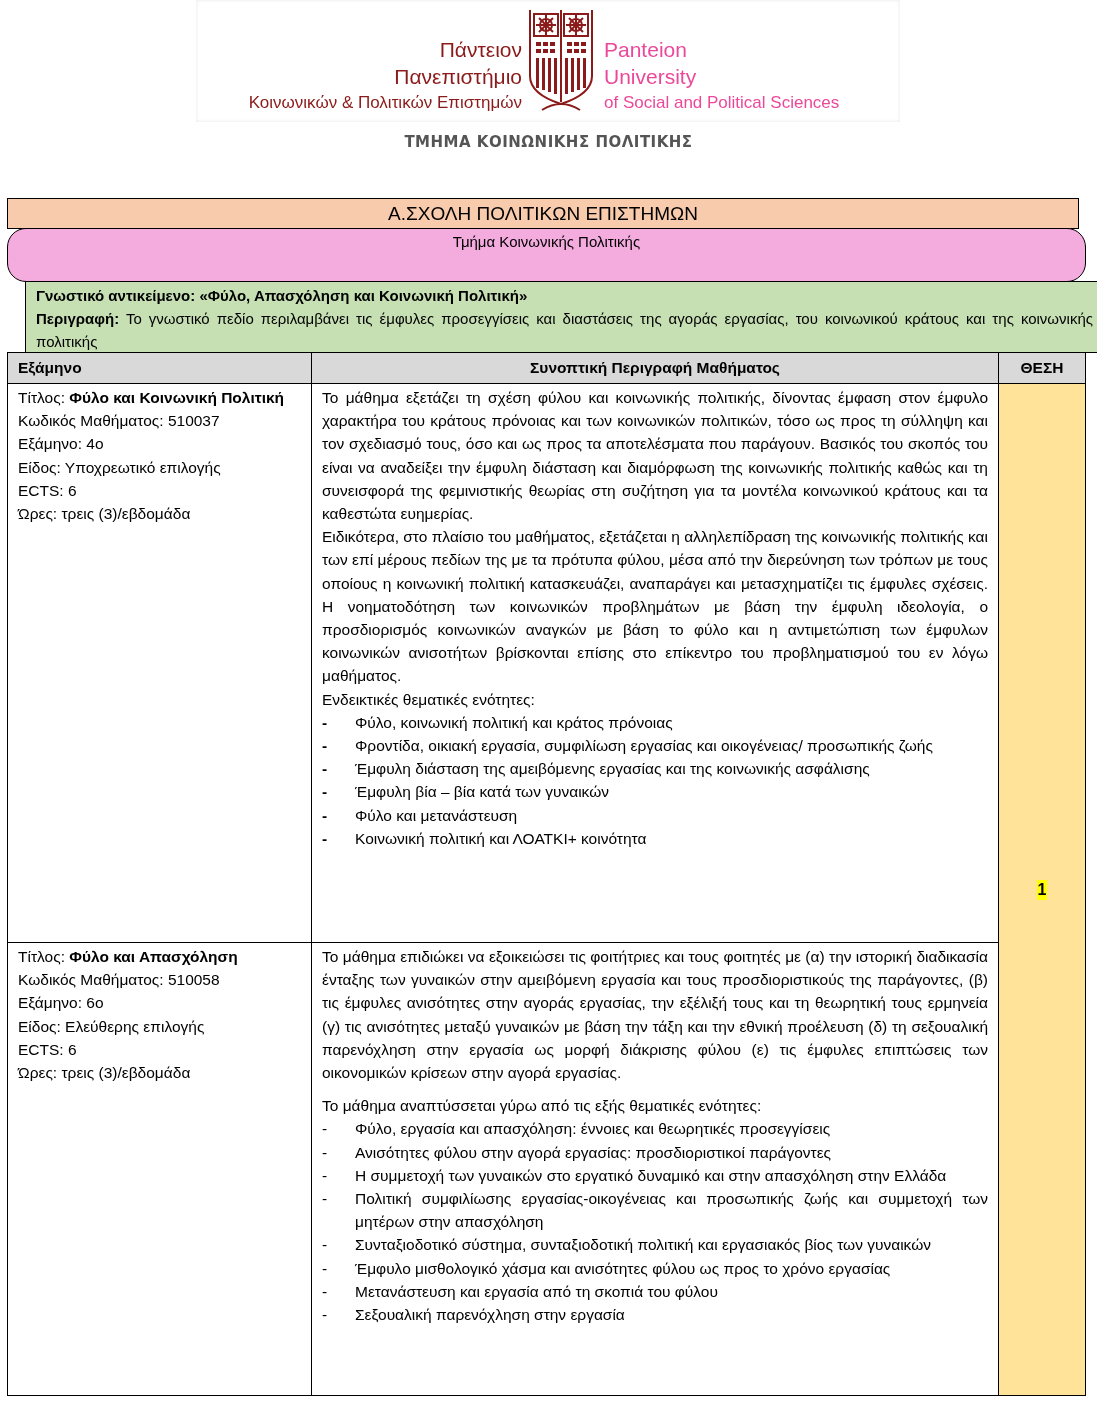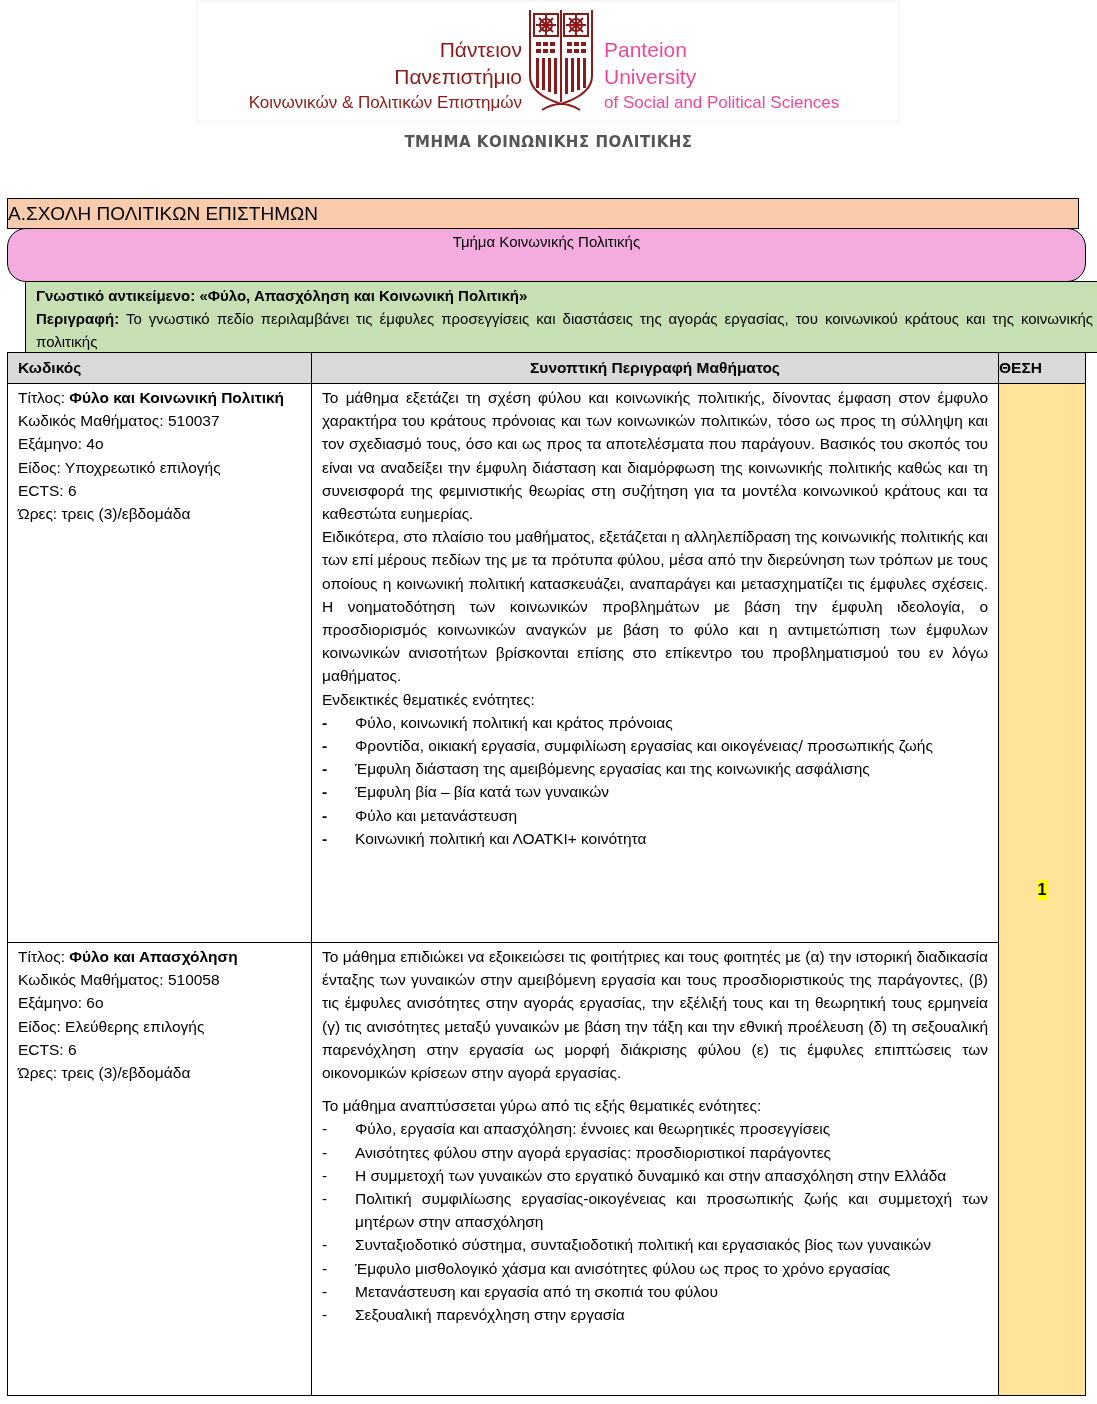--- a/index.html
+++ b/index.html
@@ -21,41 +21,41 @@
     .dept-title {
       position: absolute; left: 0; top: 133px; width: 1097px; text-align: center;
       font-size: 15px; font-weight: bold; color: #555; letter-spacing: 0.5px;
       font-family: "DejaVu Sans", sans-serif;
     }
 
     
     .row { position: absolute; border: 1px solid #000; }
     .school-row {
       left: 7px; top: 198px; width: 1072px; height: 31px;
-      background: #f8cbad; text-align: left;
+      background: #f8cbad; text-align: center;
       font-size: 19px; line-height: 29px; font-family: "Liberation Sans Narrow", "Liberation Sans", sans-serif;
     }
     .dept-row {
       left: 7px; top: 228px; width: 1079px; height: 54px;
       background: #f4acdf; text-align: center;
       font-size: 15px; line-height: 26px; border-radius: 19px;
     }
     .subject-row {
       left: 7px; top: 281px; width: 1079px; height: 72px;
       background: #c6e0b4; padding: 2px 10px;
       font-size: 15px; line-height: 23px; margin-left: 18px;
     }
     .subject-row b { font-weight: bold; }
     .desc-text { text-align: justify; }
 
     .cell { position: absolute; border: 1px solid #000; }
     .hdr { top: 352px; height: 32px; background: #d9d9d9; font-size: 15.5px; line-height: 30px; font-weight: bold; }
     .hdr-course { left: 7px; width: 305px; padding-left: 10px; }
     .hdr-desc { left: 311px; width: 688px; text-align: center; }
-    .hdr-pos { left: 998px; width: 88px; text-align: left; }
+    .hdr-pos { left: 998px; width: 88px; text-align: center; }
 
     .c-course { left: 7px; width: 305px; padding: 2px 10px; font-size: 15.5px; line-height: 23.2px; }
     .c-desc { left: 311px; width: 688px; padding: 2px 10px 2px 10px; font-size: 15.5px; line-height: 23.2px; }
     .c-course b { font-weight: bold; }
     .r1 { top: 383px; height: 560px; }
     .r2 { top: 942px; height: 454px; border-bottom: 1px solid #000; }
     .pos-cell {
       left: 998px; top: 383px; width: 88px; height: 1013px;
       background: #ffe399; display: flex; align-items: center; justify-content: center;
     }
@@ -127,21 +127,21 @@
   <div>
     <b>Γνωστικό αντικείμενο:</b>
     <b>«Φύλο, Απασχόληση και Κοινωνική Πολιτική»</b>
   </div>
   <div class="desc-text">
     <b>Περιγραφή:</b>
     <span>Το γνωστικό πεδίο περιλαμβάνει τις έμφυλες προσεγγίσεις και διαστάσεις της αγοράς εργασίας, του κοινωνικού κράτους και της κοινωνικής πολιτικής</span>
   </div>
 </div>
 
-<div class="cell hdr hdr-course">Κωδικός</div>
+<div class="cell hdr hdr-course">Εξάμηνο</div>
 <div class="cell hdr hdr-desc">Συνοπτική Περιγραφή Μαθήματος</div>
 <div class="cell hdr hdr-pos">ΘΕΣΗ</div>
 
 <div class="cell c-course r1">
   <div>
     <span>Τίτλος:</span>
     <b>Φύλο και Κοινωνική Πολιτική</b>
   </div>
   <div>Κωδικός Μαθήματος: 510037</div>
   <div>Εξάμηνο: 4ο</div>

